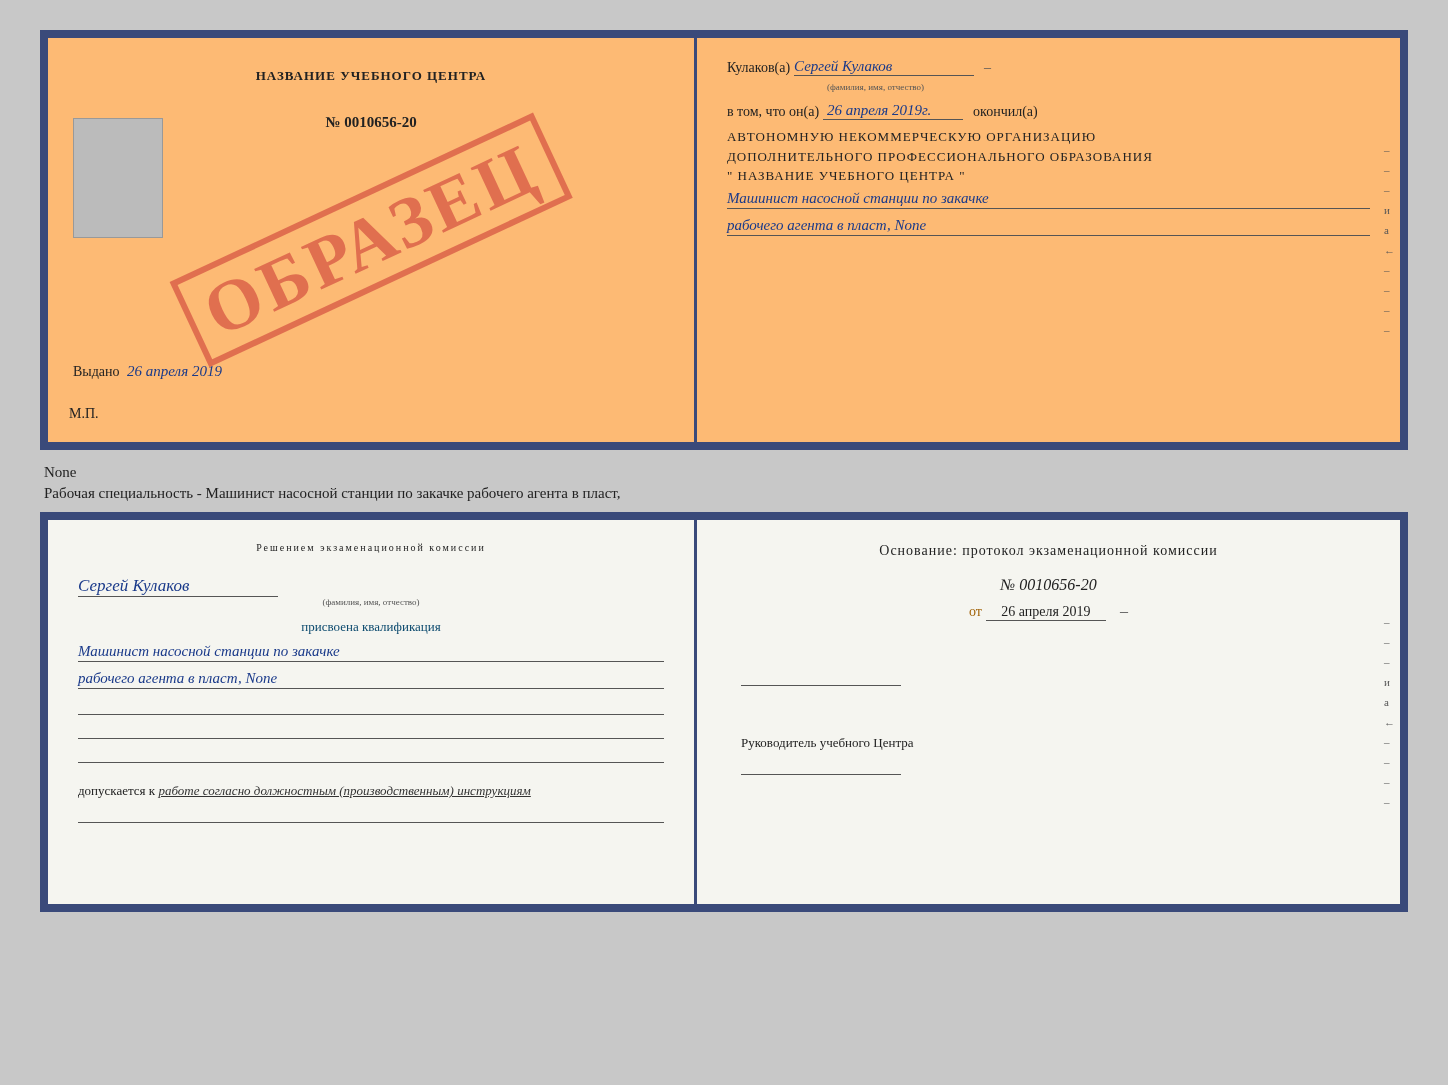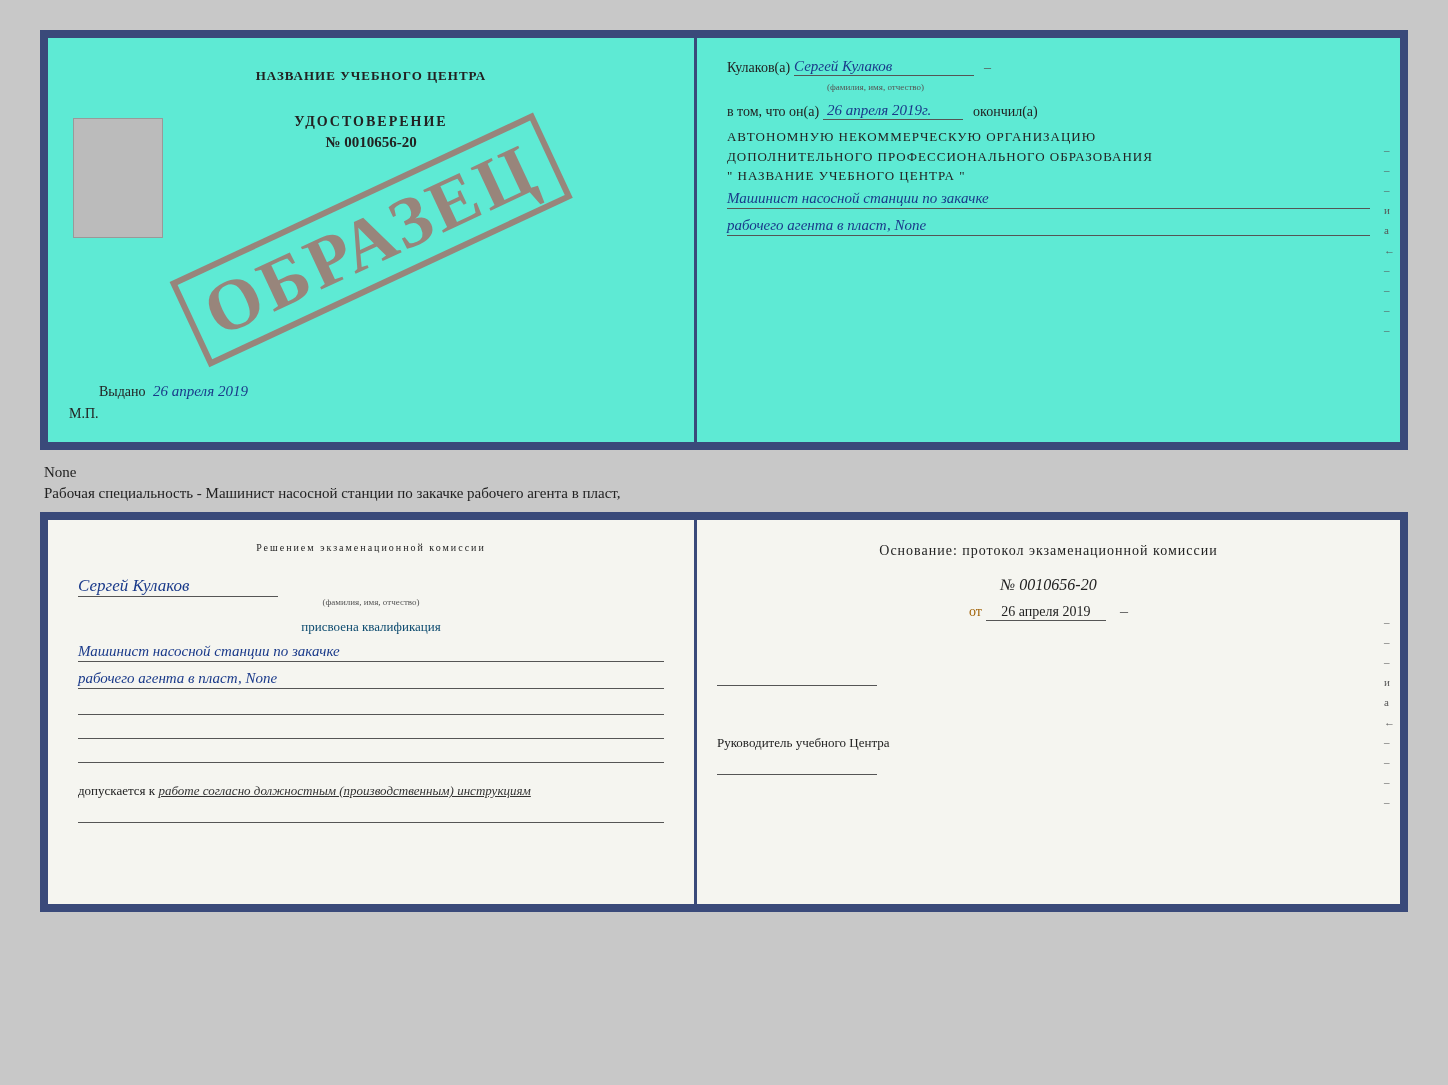--- a/index.html
+++ b/index.html
@@ -11,21 +11,21 @@
       padding: 20px;
     }
 
     .page-wrapper {
       background: #c8c8c8;
       padding: 10px 20px;
     }
 
     
     .top-doc {
-      background: #5eead4;
+      background: #fdba74;
       border: 8px solid #3a4a7a;
       display: flex;
       margin-bottom: 12px;
       position: relative;
       min-height: 420px;
     }
 
     .left-panel {
       width: 48%;
       border-right: 3px solid #3a4a7a;
@@ -65,25 +65,24 @@
 
     .udostoverenie-number {
       font-size: 15px;
       font-weight: bold;
       color: #222;
       margin-top: 4px;
     }
 
     .vydano-row {
       position: absolute;
-      bottom: 42px;
+      bottom: 62px;
       left: 25px;
       font-size: 14px;
       color: #222;
-      margin-left: 26px;
     }
 
     .mp-row {
       position: absolute;
       bottom: 20px;
       left: 21px;
       font-size: 14px;
       color: #222;
     }
 
@@ -184,21 +183,21 @@
     }
 
     .bottom-left {
       width: 48%;
       border-right: 3px solid #3a4a7a;
       padding: 20px 30px;
     }
 
     .bottom-right {
       width: 52%;
-      padding: 20px 20px;
+      padding: 20px 44px;
       position: relative;
     }
 
     .komissia-title {
       text-align: center;
       font-size: 10px;
       letter-spacing: 2px;
       color: #222;
       margin-bottom: 20px;
       line-height: 1.6;
@@ -320,21 +319,20 @@
   <div class="top-doc">
 
     <div class="left-panel">
       <div class="center-name">НАЗВАНИЕ УЧЕБНОГО ЦЕНТРА</div>
 
       <div class="photo-box"></div>
 
       <div class="stamp-obrazets">ОБРАЗЕЦ</div>
 
       <div class="udostoverenie-box">
-        <div class="udostoverenie-label">УДОСТОВЕРЕНИЕ</div>
         <div class="udostoverenie-number">№ 0010656-20</div>
       </div>
 
       <div class="vydano-row">
         <span>Выдано</span>
         <span style="font-style:italic; color:#1a3a8a; font-size:15px; margin-left:4px;">26 апреля 2019</span>
       </div>
       <div class="mp-row">М.П.</div>
     </div>
 

